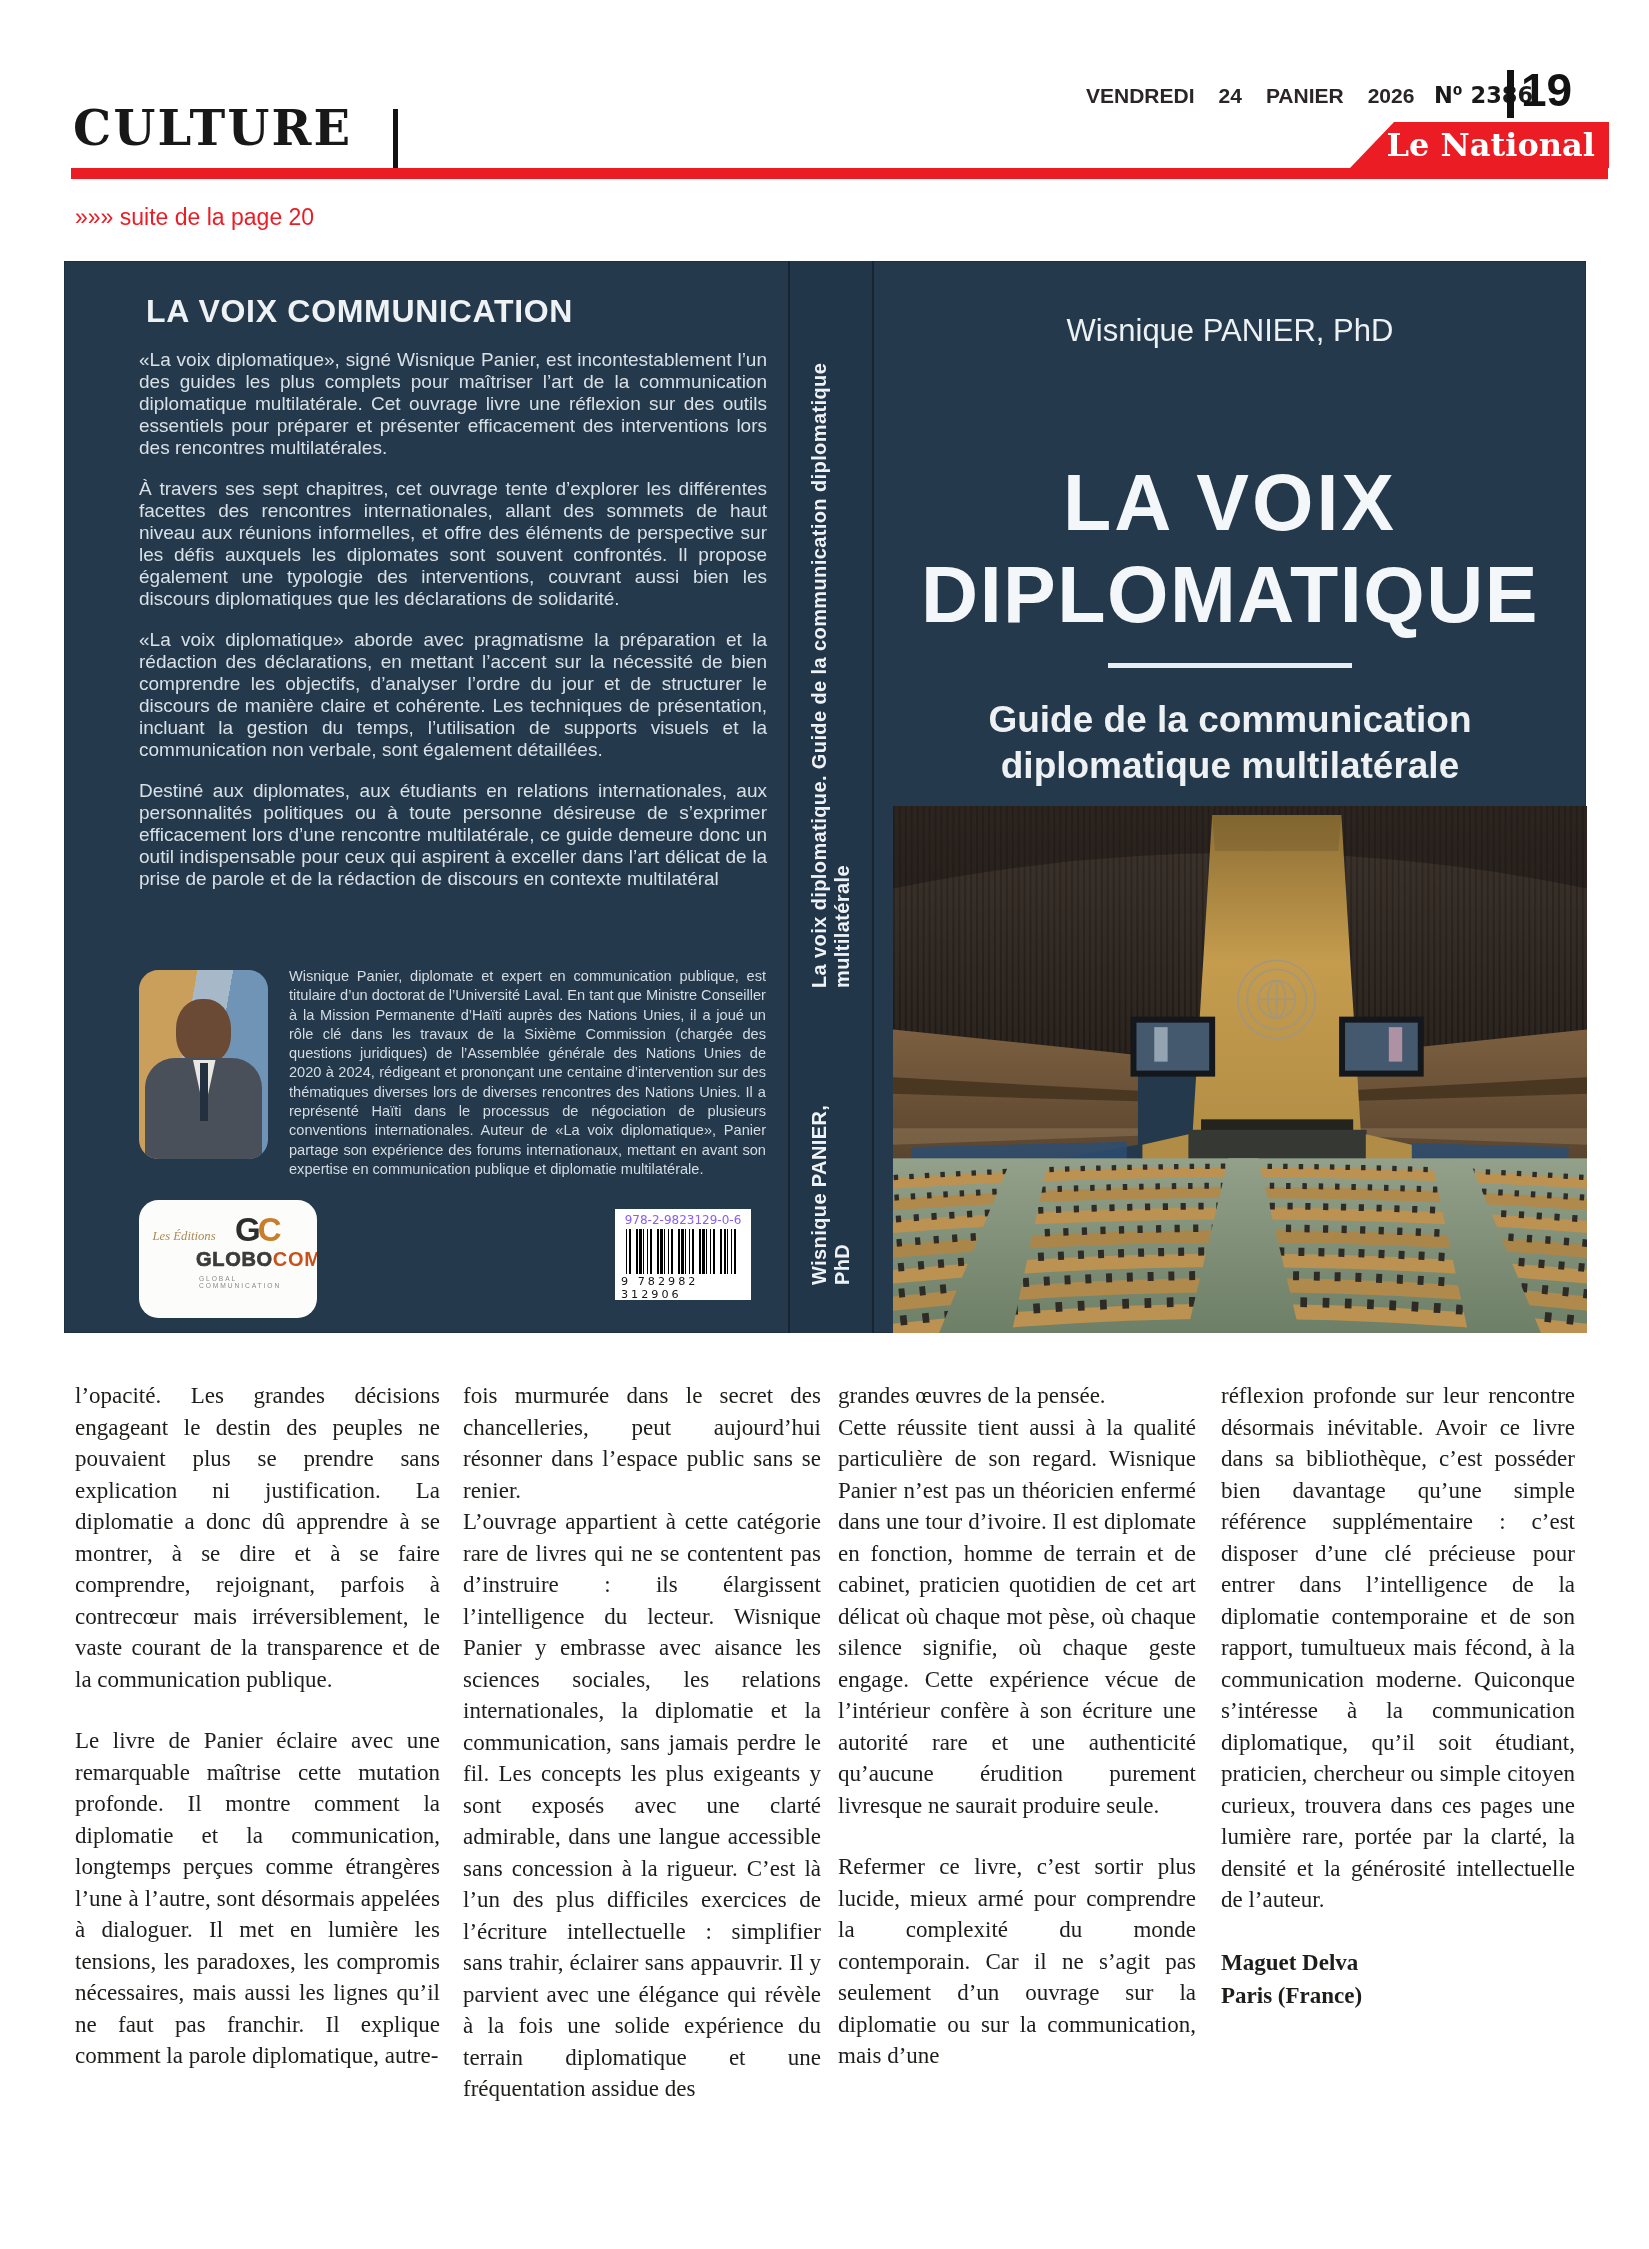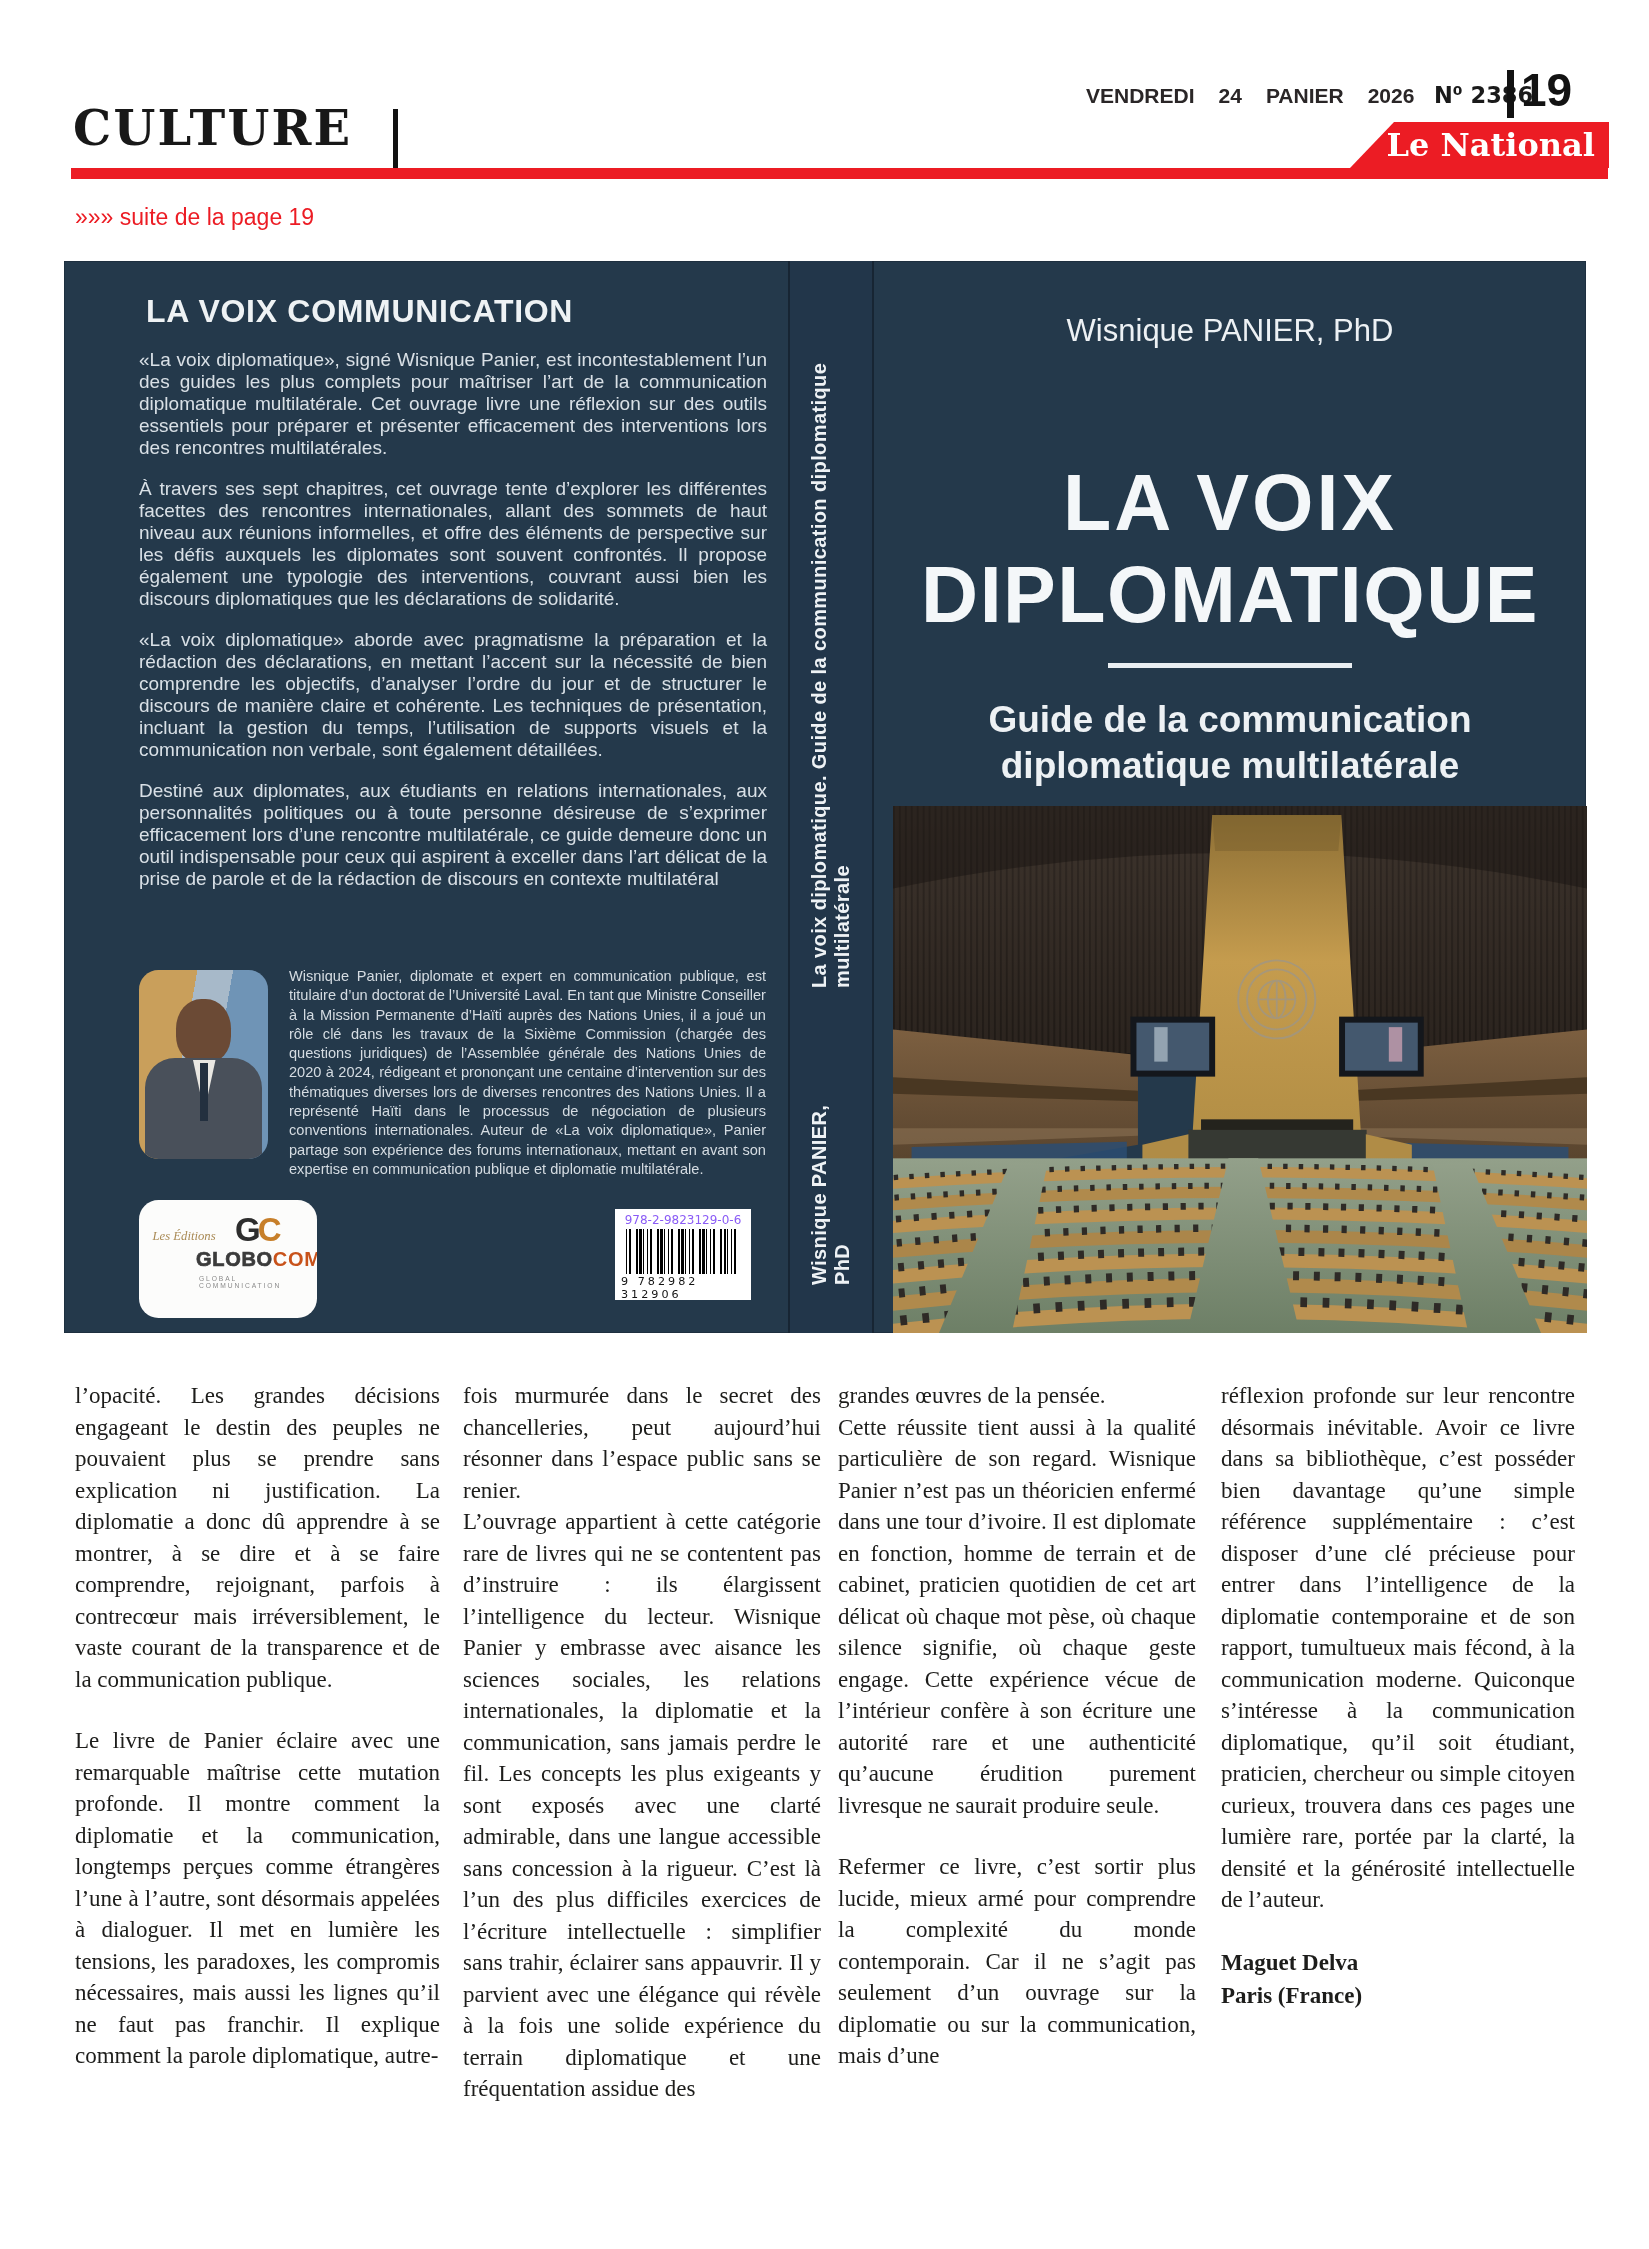--- a/index.html
+++ b/index.html
@@ -109,21 +109,21 @@
     <span>2026</span>
   </div>
   <div class="abs issue-no">N⁰ 2386</div>
   <div class="abs page-bar"></div>
   <div class="abs page-num">19</div>
 
   <div class="abs brand-banner">
     <span>Le National</span>
   </div>
   <div class="abs red-rule"></div>
-  <div class="abs continuation">»»» suite de la page 19</div>
+  <div class="abs continuation">»»» suite de la page 20</div>
 
   <div class="abs cover">
 
     <div class="abs sans bc-title">LA VOIX COMMUNICATION</div>
     <div class="abs sans bc-body">
       <p>«La voix diplomatique», signé Wisnique Panier, est incontestablement l’un des guides les plus complets pour maîtriser l’art de la communication diplomatique multilatérale. Cet ouvrage livre une réflexion sur des outils essentiels pour préparer et présenter efficacement des interventions lors des rencontres multilatérales.</p>
       <p>À travers ses sept chapitres, cet ouvrage tente d’explorer les différentes facettes des rencontres internationales, allant des sommets de haut niveau aux réunions informelles, et offre des éléments de perspective sur les défis auxquels les diplomates sont souvent confrontés. Il propose également une typologie des interventions, couvrant aussi bien les discours diplomatiques que les déclarations de solidarité.</p>
       <p>«La voix diplomatique» aborde avec pragmatisme la préparation et la rédaction des déclarations, en mettant l’accent sur la nécessité de bien comprendre les objectifs, d’analyser l’ordre du jour et de structurer le discours de manière claire et cohérente. Les techniques de présentation, incluant la gestion du temps, l’utilisation de supports visuels et la communication non verbale, sont également détaillées.</p>
       <p>Destiné aux diplomates, aux étudiants en relations internationales, aux personnalités politiques ou à toute personne désireuse de s’exprimer efficacement lors d’une rencontre multilatérale, ce guide demeure donc un outil indispensable pour ceux qui aspirent à exceller dans l’art délicat de la prise de parole et de la rédaction de discours en contexte multilatéral</p>
     </div>

